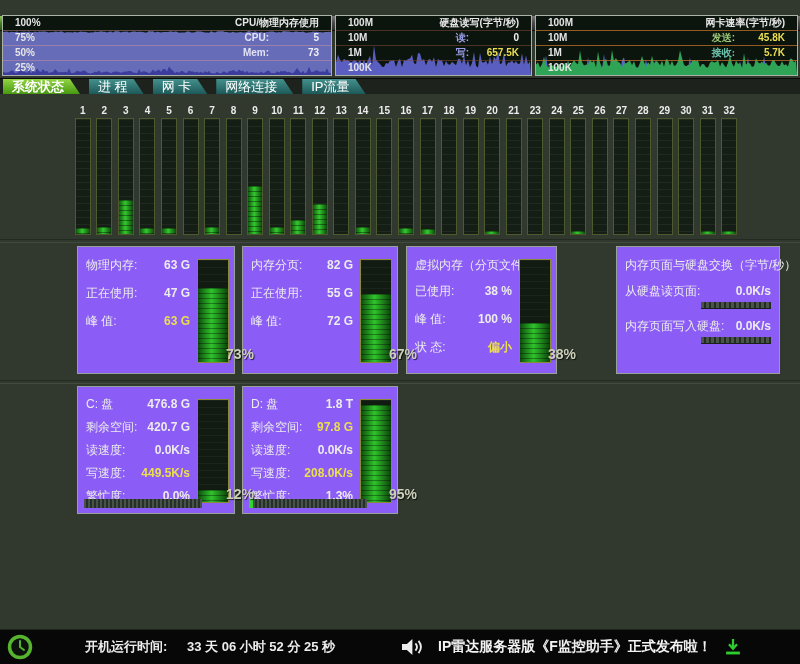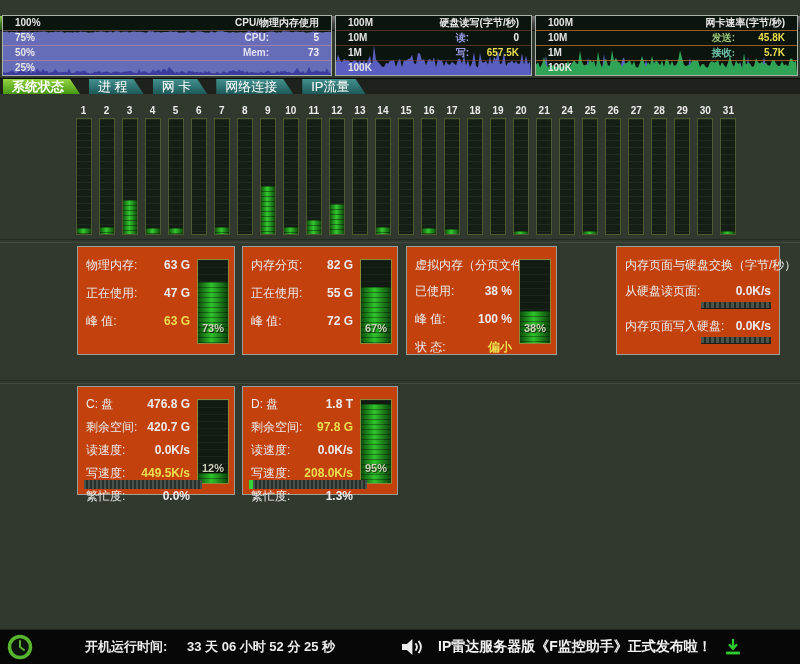--- a/index.html
+++ b/index.html
@@ -69,21 +69,21 @@
   .core{flex:1;display:flex;flex-direction:column;align-items:center;}
   .core-num{font-size:10px;color:#ececec;height:15px;line-height:15px;font-weight:bold;}
   .core-frame{width:16px;flex:1;position:relative;box-sizing:border-box;
     border:1px solid #4c5a2e;background:#151e15;
     background-image:repeating-linear-gradient(180deg,rgba(255,255,255,.05) 0 1px,transparent 1px 7px);}
   .core-fill{position:absolute;bottom:0;left:0;right:0;
     background:
       repeating-linear-gradient(180deg,rgba(0,0,0,.4) 0 1px,transparent 1px 5px),
       linear-gradient(90deg,#11570e,#33c92e 45%,#0e4a0c);}
   
-  .panel{position:absolute;height:109px;box-sizing:border-box;border:1px solid #97a197;background:#c2410c;}
+  .panel{position:absolute;height:128px;box-sizing:border-box;border:1px solid #97a197;background:#8b5cf6;}
   #p-phys{left:77px;top:152px;width:158px;}
   #p-page{left:242px;top:152px;width:156px;}
   #p-virt{left:406px;top:152px;width:151px;}
   #p-swap{left:572px;top:152px;width:164px;margin-left:44px;}
   #p-diskc{left:77px;top:292px;width:158px;}
   #p-diskd{left:242px;top:292px;width:156px;}
   .panel-rows{position:absolute;left:8px;top:10px;right:8px;}
   .panel-rows.with-bar{right:44px;}
   .ptitle{font-size:12px;color:#ececec;margin-bottom:10px;line-height:16px;white-space:nowrap;}
   .prow{display:flex;justify-content:space-between;font-size:12px;color:#ececec;
@@ -95,22 +95,22 @@
   .mini-meter{height:6px;width:70px;margin:1px 0 9px auto;
     background:repeating-linear-gradient(90deg,#4a544a 0 3px,#242c24 3px 5px);
     border-bottom:1px solid #1a211a;}
   .vbar{position:absolute;right:5px;top:12px;bottom:10px;width:32px;box-sizing:border-box;
     border:1px solid #8a8a38;background:#121b11;
     background-image:repeating-linear-gradient(180deg,rgba(255,255,255,.04) 0 1px,transparent 1px 7px);}
   .vbar-fill{position:absolute;bottom:0;left:0;right:0;
     background:
       repeating-linear-gradient(180deg,rgba(0,0,0,.35) 0 1px,transparent 1px 5px),
       linear-gradient(90deg,#0d4d0c,#2fc32b 45%,#0c430b);}
-  .vbar-label{position:absolute;bottom:9px;width:100%;text-align:center;z-index:2;
-    font-size:11px;font-weight:bold;color:#cdd1ba;text-shadow:1px 1px 1px rgba(0,0,0,.7);}
+  .vbar-label{position:absolute;bottom:0;width:100%;text-align:center;z-index:2;
+    font-size:14px;font-weight:bold;color:#cdd1ba;text-shadow:1px 1px 1px rgba(0,0,0,.7);padding-left:27px;}
   .busy-meter{position:absolute;left:6px;bottom:5px;height:9px;width:118px;
     background:repeating-linear-gradient(90deg,#47524a 0 2px,#272f29 2px 4px);}
   .busy-fill{position:absolute;left:0;top:0;bottom:0;background:#35d435;}
   
   .statusbar{position:absolute;left:0;right:0;bottom:0;height:34px;background:#070707;
     display:flex;align-items:center;border-top:1px solid #1d241c;}
   .clock-icon{margin-left:7px;width:26px;height:26px;flex:none;}
   .uptime{margin-left:52px;font-size:13px;font-weight:bold;color:#ededed;white-space:nowrap;}
   .uptime .uval{margin-left:16px;}
   .news-group{position:absolute;left:402px;display:flex;align-items:center;gap:14px;}
@@ -366,20 +366,26 @@
         <div class="core-fill" style="height: 3%;"></div>
       </div>
     </div>
       <div class="core">
       <div class="core-num">21</div>
       <div class="core-frame">
         <div class="core-fill" style="height: 0%;"></div>
       </div>
     </div>
       <div class="core">
+      <div class="core-num">23</div>
+      <div class="core-frame">
+        <div class="core-fill" style="height: 0%;"></div>
+      </div>
+    </div>
+      <div class="core">
       <div class="core-num">24</div>
       <div class="core-frame">
         <div class="core-fill" style="height: 0%;"></div>
       </div>
     </div>
       <div class="core">
       <div class="core-num">25</div>
       <div class="core-frame">
         <div class="core-fill" style="height: 3%;"></div>
       </div>
@@ -409,20 +415,26 @@
       </div>
     </div>
       <div class="core">
       <div class="core-num">30</div>
       <div class="core-frame">
         <div class="core-fill" style="height: 0%;"></div>
       </div>
     </div>
       <div class="core">
       <div class="core-num">31</div>
+      <div class="core-frame">
+        <div class="core-fill" style="height: 3%;"></div>
+      </div>
+    </div>
+      <div class="core">
+      <div class="core-num">32</div>
       <div class="core-frame">
         <div class="core-fill" style="height: 3%;"></div>
       </div>
     </div>
     </div>
 
   <div class="divider" style="top:145px"></div>
 
   <div class="panel" id="p-phys">
       <div class="panel-rows with-bar">

